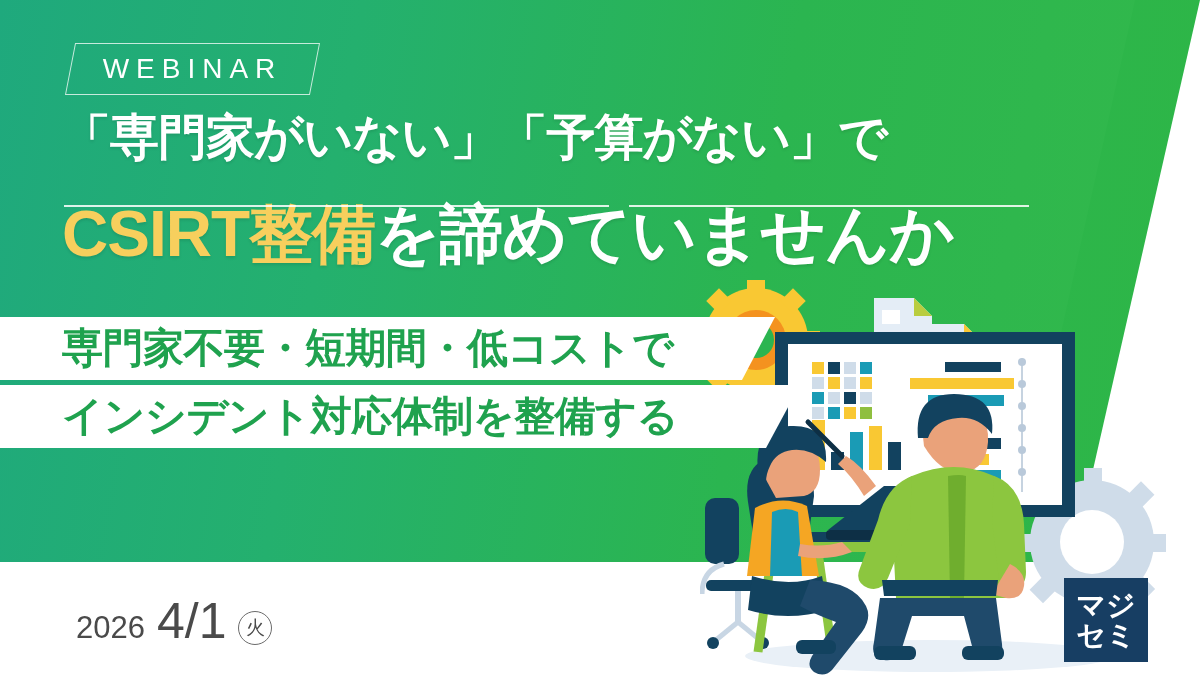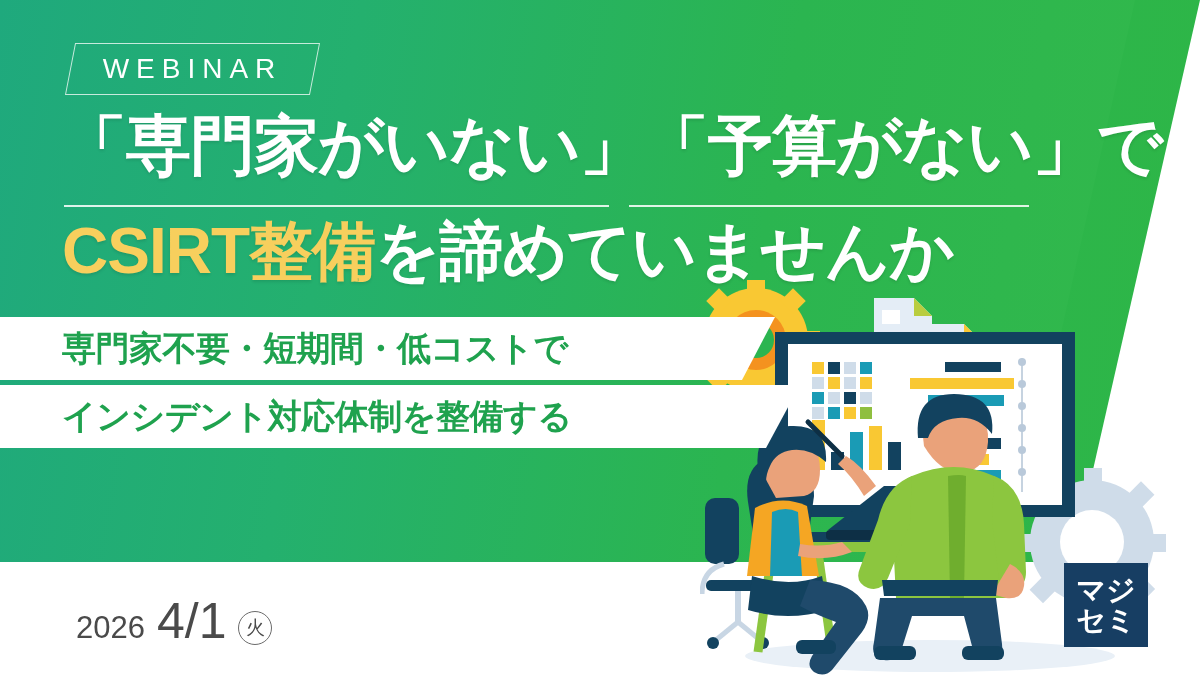--- a/index.html
+++ b/index.html
@@ -69,21 +69,21 @@
 
   
   .headline {
     position: absolute;
     left: 62px;
     top: 112px;
     width: 1090px;
     z-index: 6;
   }
   .hl-line {
-    font-size: 65px;
+    font-size: 49px;
     font-weight: bold;
     color: #ffffff;
     line-height: 1.06;
     white-space: nowrap;
     letter-spacing: -1px;
     text-shadow: 0 2px 3px rgba(0,0,0,0.10);
   }
   .hl-line2 {
     margin-top: 37px;
     font-size: 64px;
@@ -123,21 +123,21 @@
   }
   .band-2 {
     top: 385px;
     width: 800px;
     height: 63px;
     clip-path: polygon(0 0, 800px 0, 766px 63px, 0 63px);
   }
   .band-text {
     position: absolute;
     left: 62px;
-    font-size: 34px;
+    font-size: 41px;
     font-weight: bold;
     color: #1fa24e;
     white-space: nowrap;
     line-height: 63px;
     letter-spacing: -0.5px;
   }
 
   .sub-yellow {
     position: absolute;
     left: 78px;
@@ -183,21 +183,21 @@
   .date-time {
     font-size: 33px;
     margin-left: 16px;
     letter-spacing: 0.5px;
   }
 
   
   .logo {
     position: absolute;
     left: 1064px;
-    top: 563px;
+    top: 578px;
     width: 84px;
     height: 84px;
     background: #173e63;
     z-index: 12;
     display: flex;
     flex-direction: column;
     align-items: center;
     justify-content: center;
   }
   .logo-line {

